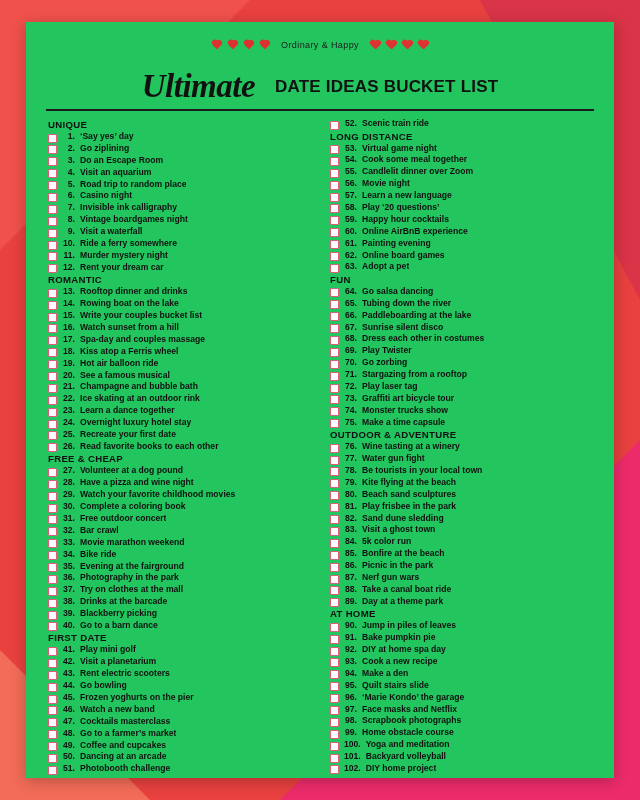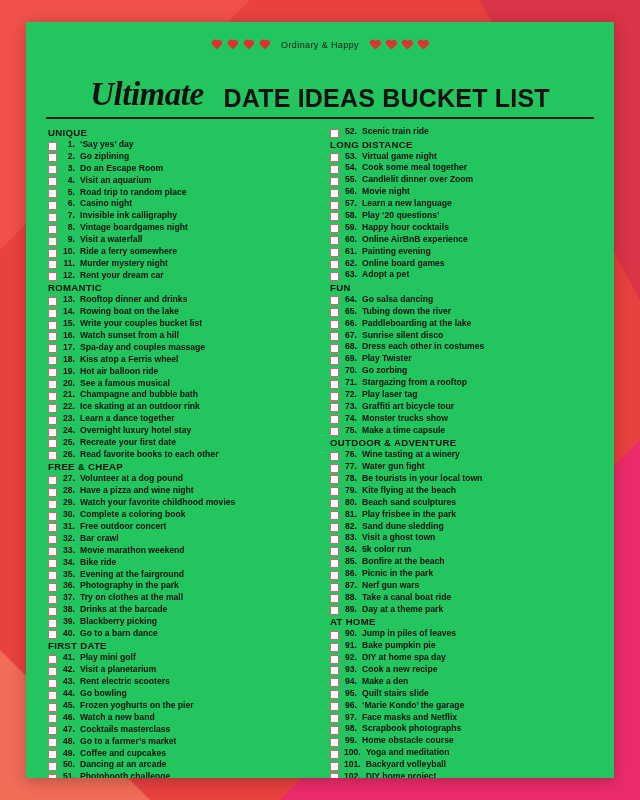--- a/index.html
+++ b/index.html
@@ -60,35 +60,35 @@
   .heart:before{left:5.5px;transform:rotate(-45deg);transform-origin:0 100%;}
   .heart:after{left:0;transform:rotate(45deg);transform-origin:100% 100%;}
   .brand{
     font-size:9px;color:#1b1b1b;letter-spacing:.4px;
     margin:0 6px;white-space:nowrap;
   }
 
   
   .title-wrap{
     text-align:center;
-    margin-top:16px;
-    display:flex;align-items:flex-end;justify-content:center;gap:20px;
+    margin-top:8px;
+    display:flex;align-items:center;justify-content:center;gap:20px;
   }
   .title-script{
     font-family:"Liberation Serif", serif;
     font-style:italic;
     font-weight:bold;
     font-size:33px;
     color:#111;
     letter-spacing:-.5px;
     line-height:1;
   }
   .title-bold{
     font-weight:bold;
-    font-size:25px;
+    font-size:17px;
     color:#111;
     letter-spacing:.2px;
     line-height:1;
   }
   .title-rule{
     height:2px;background:#1b1b1b;margin:6px 2px 0 2px;
   }
 
   
   .cols{

